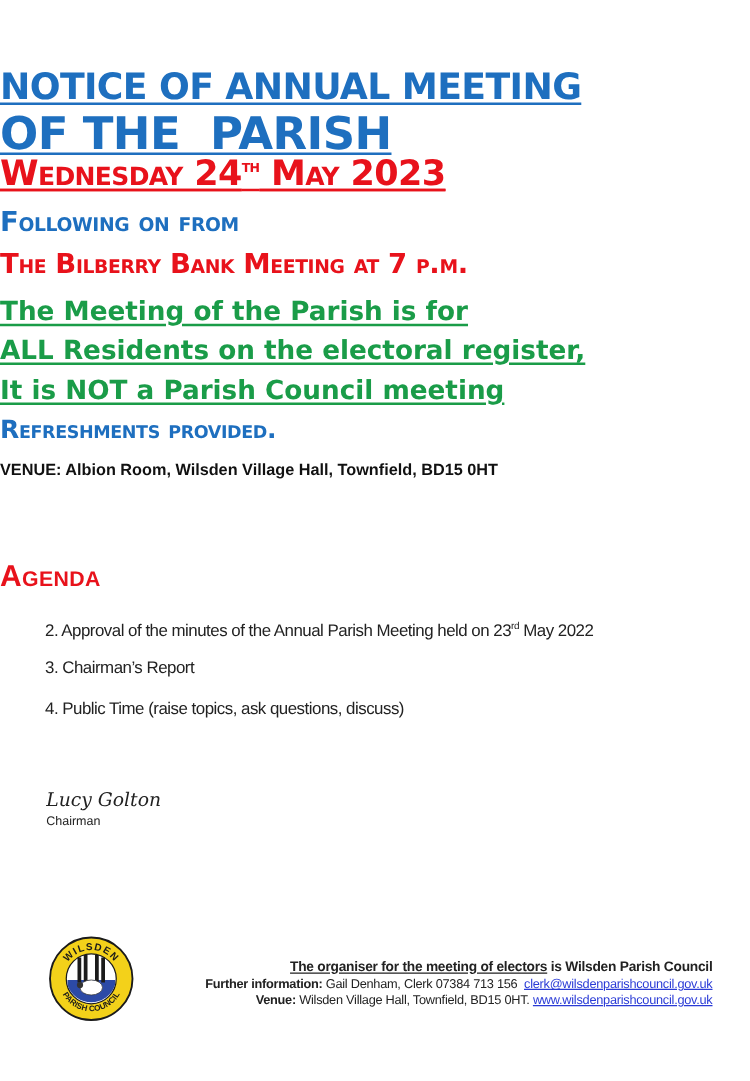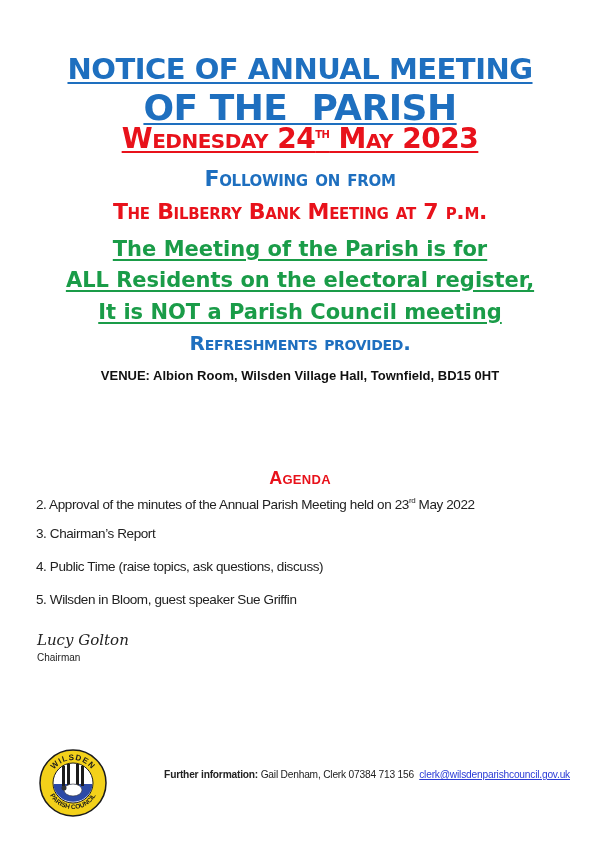--- a/index.html
+++ b/index.html
@@ -1,30 +1,30 @@
 <!DOCTYPE html>
 <html><head>
 <meta charset="utf-8">
 <style>
   html, body { margin:0; padding:0; background:#ffffff; }
   body { width:600px; height:865px; position:relative; overflow:hidden; font-family:"Liberation Sans", sans-serif; }
-  .abs { position:absolute; left:0; width:600px; text-align:center; white-space:nowrap; }
+  .abs { position:absolute; left:0; width:600px; text-align:left; white-space:nowrap; }
   .t1 { top:52px; font-size:29px; font-weight:bold; color:#1e6fbf; font-family:"DejaVu Sans", sans-serif; letter-spacing:-0.5px; }
   .t1 span, .t2 span, .t3 span { text-decoration:underline; text-decoration-thickness:2px; text-underline-offset:3px; }
   .t2 { top:87px; font-size:36px; font-weight:bold; color:#1e6fbf; font-family:"DejaVu Sans", sans-serif; letter-spacing:-0.5px; }
   .t3 { top:122px; font-size:28px; font-weight:bold; color:#e8121b; font-family:"DejaVu Sans", sans-serif; font-variant:small-caps; letter-spacing:-0.5px; }
   .t3 sup { font-size:14px; vertical-align:super; }
   .follow { top:166px; font-size:22px; font-weight:bold; color:#1e6fbf; font-family:"DejaVu Sans", sans-serif; font-variant:small-caps; letter-spacing:-0.3px; }
   .bilberry { top:199px; font-size:22px; font-weight:bold; color:#e8121b; font-family:"DejaVu Sans", sans-serif; font-variant:small-caps; letter-spacing:-0.3px; }
   .green { font-size:21px; font-weight:bold; color:#1a9c48; font-family:"DejaVu Sans", sans-serif; }
   .green span { text-decoration:underline; text-decoration-thickness:2px; text-underline-offset:3px; }
   .g1 { top:237px; } .g2 { top:268px; } .g3 { top:300px; }
   .refresh { top:331px; font-size:20px; font-weight:bold; color:#1e6fbf; font-family:"DejaVu Sans", sans-serif; font-variant:small-caps; letter-spacing:-0.3px; }
   .venue { top:368px; font-size:13px; font-weight:bold; color:#111; }
-  .agenda-title { top:468px; font-size:18px; font-weight:bold; color:#e8121b; font-variant:small-caps; letter-spacing:0.3px; }
+  .agenda-title { top:448px; font-size:24px; font-weight:bold; color:#e8121b; font-variant:small-caps; letter-spacing:0.3px; }
   .agenda-list { position:absolute; left:36px; top:493px; list-style:none; margin:0; padding:0; }
   .agenda-list li { font-size:13.5px; color:#222; height:33px; line-height:16px; letter-spacing:-0.4px; }
   .agenda-list sup { font-size:8px;margin-top:20px; }
   .signature { position:absolute; left:37px; top:631px; font-family:"DejaVu Serif", serif; font-style:italic; font-size:15px; color:#222; }
   .sig-role { position:absolute; left:37px; top:652px; font-size:10px; color:#222; }
   .logo { position:absolute; left:38px; top:748px; width:70px; height:70px; }
   .footer { position:absolute; right:30px; top:768px; text-align:right; font-size:10.2px; color:#222; line-height:13px; letter-spacing:-0.2px; }
   .footer .l1 { font-size:11px; font-weight:bold; }
   .footer .l1 .u { text-decoration:underline; }
   .footer a { color:#2a3bd6; text-decoration:underline; }
@@ -47,21 +47,20 @@
 <div class="abs refresh">Refreshments provided.</div>
 
 <div class="abs venue">VENUE: Albion Room, Wilsden Village Hall, Townfield, BD15 0HT</div>
 
 <div class="abs agenda-title">Agenda</div>
 
 <ul class="agenda-list">
   <li><span>2. Approval of the minutes of the Annual Parish Meeting held on 23</span><sup>rd</sup><span style="white-space:pre"> May 2022</span></li>
   <li><span>3. Chairman’s Report</span></li>
   <li><span>4. Public Time (raise topics, ask questions, discuss)</span></li>
-  <li><span>5. Wilsden in Bloom, guest speaker Sue Griffin</span></li>
 </ul>
 
 <div class="signature">Lucy Golton</div>
 <div class="sig-role">Chairman</div>
 
 <div class="logo">
   <svg width="70" height="70" viewBox="0 0 70 70">
     <defs>
       <path id="topArc" d="M 12 35 A 23 23 0 0 1 58 35"></path>
       <path id="botArc" d="M 9 35 A 26 26 0 0 0 61 35"></path>
@@ -74,14 +73,16 @@
     <rect x="38" y="16" width="3" height="22" fill="#1b1b1b"></rect>
     <rect x="43" y="18" width="3" height="20" fill="#1b1b1b"></rect>
     <ellipse cx="35" cy="42" rx="9" ry="6" fill="#ffffff" stroke="#333" stroke-width="0.6"></ellipse>
     <circle cx="26" cy="40" r="2.5" fill="#333"></circle>
     <text font-size="8" font-weight="bold" fill="#1b1b1b" font-family="Liberation Sans, sans-serif" letter-spacing="1"><textPath href="#topArc" startOffset="50%" text-anchor="middle">WILSDEN</textPath></text>
     <text font-size="6.5" font-weight="bold" fill="#1b1b1b" font-family="Liberation Sans, sans-serif"><textPath href="#botArc" startOffset="50%" text-anchor="middle">PARISH COUNCIL</textPath></text>
   </svg>
 </div>
 
 <div class="footer">
+  <div class="l1"><span class="u">The organiser for the meeting of electors</span><span style="white-space:pre"> is Wilsden Parish Council</span></div>
   <div><b>Further information:</b><span style="white-space:pre"> Gail Denham, Clerk 07384 713 156  </span><a>clerk@wilsdenparishcouncil.gov.uk</a></div>
+  <div><b>Venue:</b><span style="white-space:pre"> Wilsden Village Hall, Townfield, BD15 0HT. </span><a>www.wilsdenparishcouncil.gov.uk</a></div>
 </div>
 
 </body></html>

